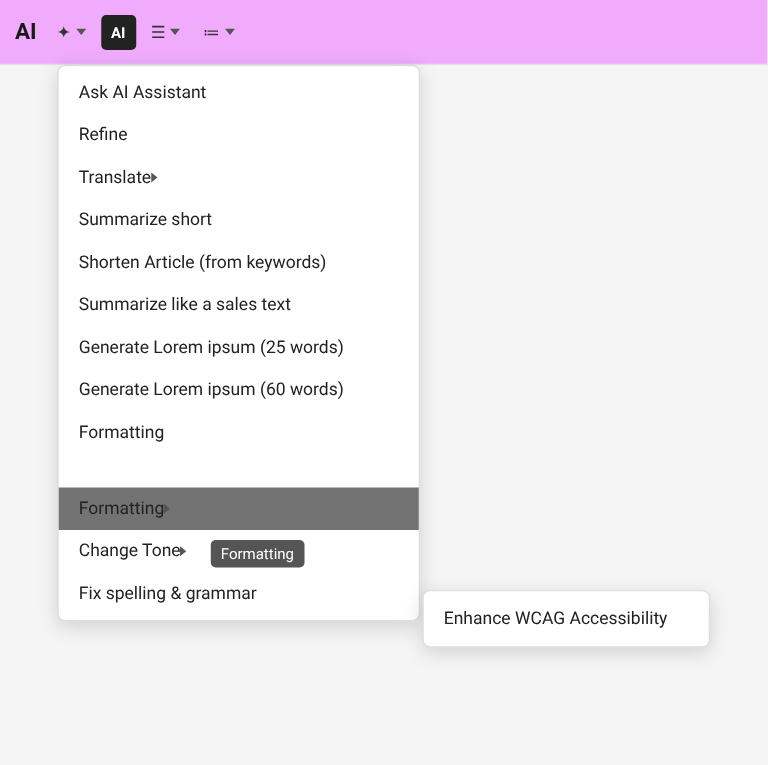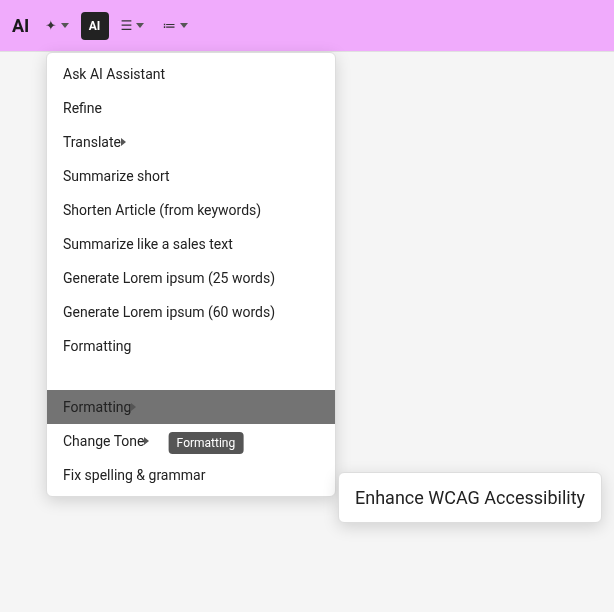--- a/index.html
+++ b/index.html
@@ -144,21 +144,21 @@
       padding: 4px 0;
       margin-left: 2px;
       margin-top: 420px;
     }
 
     .submenu-item {
       display: flex;
       align-items: center;
       padding: 10px 16px;
       cursor: pointer;
-      font-size: 18px;
+      font-size: 14px;
       color: #222;
       white-space: nowrap;
     }
   </style>
 </head>
 <body>
 
 <div class="toolbar">
   <span class="toolbar-ai-logo">AI</span>
 

